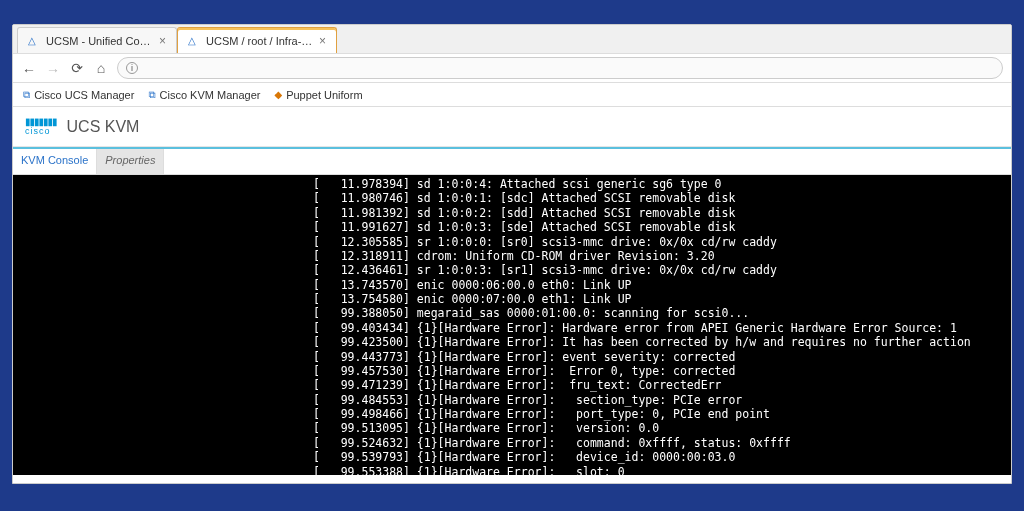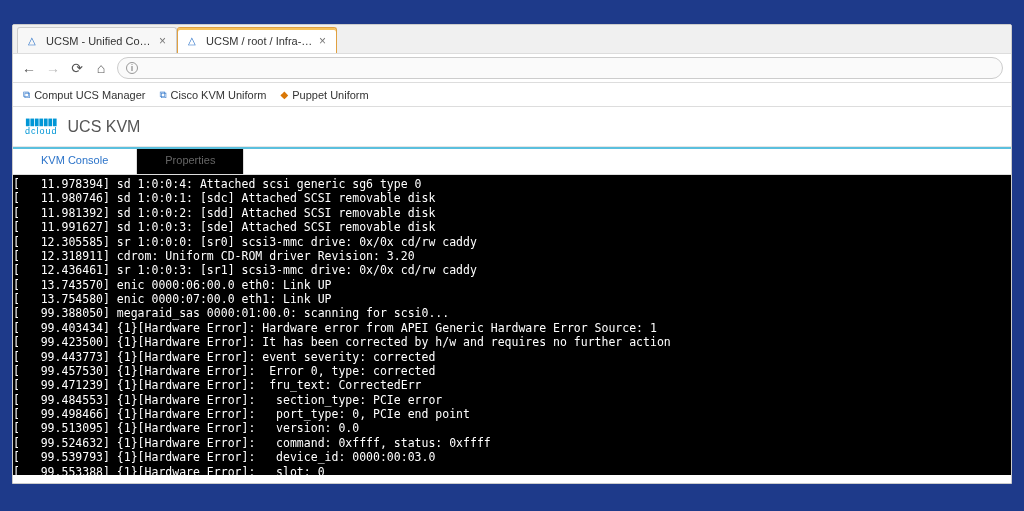--- a/index.html
+++ b/index.html
@@ -143,47 +143,48 @@
   .app-title { color:#555; font-size: 16px; font-weight: 400; }
 
   .app-tabs {
     display:flex;
     height: 28px;
     border-top: 2px solid #5bc0de;
     border-bottom: 1px solid #ddd;
     background:#fff;
   }
   .app-tab {
-    padding: 5px 28px;
+    padding: 5px 8px;
     font-size: 11px;
     color:#333;
     border-right:1px solid #ddd;
     cursor:pointer;
   }
   .app-tab.active {
     color:#2b73c9;
     background:#fff;
   }
   .app-tab.inactive {
-    background:#000000;
+    background:#e5e5e5;
     color:#666;
+    font-style:italic;
   }
 
   .console {
     background:#000;
     color:#fff;
     font-family: "Consolas","Lucida Console",monospace;
     font-size: 11.5px;
     line-height: 1.25;
     padding: 2px 0 0 0;
     height: 300px;
     overflow:hidden;
     white-space: pre;
   }
-  .console .line { }
+  .console .line { padding-left: 300px; }
 </style>
 </head>
 <body>
 
 <div class="outer-blue">
 
   <div class="remote-bar">
     <span class="pin">📌</span>
     <span style="font-size:9px;letter-spacing:-1px;">▸❚ .◂❘</span>
     <span class="ip">198.18.133.36</span>
@@ -213,36 +214,36 @@
       <span class="nav-icon">⟳</span>
       <span class="nav-icon">⌂</span>
       <div class="url-box">
         <span class="info-icon">i</span>
       </div>
     </div>
 
     <div class="bookmarks">
       <div class="bm">
         <span class="bicon">⧉</span>
-        <span>Comput UCS Manager</span>
+        <span>Cisco UCS Manager</span>
       </div>
       <div class="bm">
         <span class="bicon">⧉</span>
-        <span>Cisco KVM Uniform</span>
+        <span>Cisco KVM Manager</span>
       </div>
       <div class="bm">
         <span class="bicon orange">◆</span>
         <span>Puppet Uniform</span>
       </div>
     </div>
 
     <div class="app-header">
       <div class="cisco-logo">
         <div class="bars">▮▮▮▮▮▮▮</div>
-        <div>dcloud</div>
+        <div>cisco</div>
       </div>
       <div class="app-title">UCS KVM</div>
     </div>
 
     <div class="app-tabs">
       <div class="app-tab active">KVM Console</div>
       <div class="app-tab inactive">Properties</div>
     </div>
 
     <div class="console" id="console"><div class="line">[   11.978394] sd 1:0:0:4: Attached scsi generic sg6 type 0</div><div class="line">[   11.980746] sd 1:0:0:1: [sdc] Attached SCSI removable disk</div><div class="line">[   11.981392] sd 1:0:0:2: [sdd] Attached SCSI removable disk</div><div class="line">[   11.991627] sd 1:0:0:3: [sde] Attached SCSI removable disk</div><div class="line">[   12.305585] sr 1:0:0:0: [sr0] scsi3-mmc drive: 0x/0x cd/rw caddy</div><div class="line">[   12.318911] cdrom: Uniform CD-ROM driver Revision: 3.20</div><div class="line">[   12.436461] sr 1:0:0:3: [sr1] scsi3-mmc drive: 0x/0x cd/rw caddy</div><div class="line">[   13.743570] enic 0000:06:00.0 eth0: Link UP</div><div class="line">[   13.754580] enic 0000:07:00.0 eth1: Link UP</div><div class="line">[   99.388050] megaraid_sas 0000:01:00.0: scanning for scsi0...</div><div class="line">[   99.403434] {1}[Hardware Error]: Hardware error from APEI Generic Hardware Error Source: 1</div><div class="line">[   99.423500] {1}[Hardware Error]: It has been corrected by h/w and requires no further action</div><div class="line">[   99.443773] {1}[Hardware Error]: event severity: corrected</div><div class="line">[   99.457530] {1}[Hardware Error]:  Error 0, type: corrected</div><div class="line">[   99.471239] {1}[Hardware Error]:  fru_text: CorrectedErr</div><div class="line">[   99.484553] {1}[Hardware Error]:   section_type: PCIe error</div><div class="line">[   99.498466] {1}[Hardware Error]:   port_type: 0, PCIe end point</div><div class="line">[   99.513095] {1}[Hardware Error]:   version: 0.0</div><div class="line">[   99.524632] {1}[Hardware Error]:   command: 0xffff, status: 0xffff</div><div class="line">[   99.539793] {1}[Hardware Error]:   device_id: 0000:00:03.0</div><div class="line">[   99.553388] {1}[Hardware Error]:   slot: 0</div></div>

